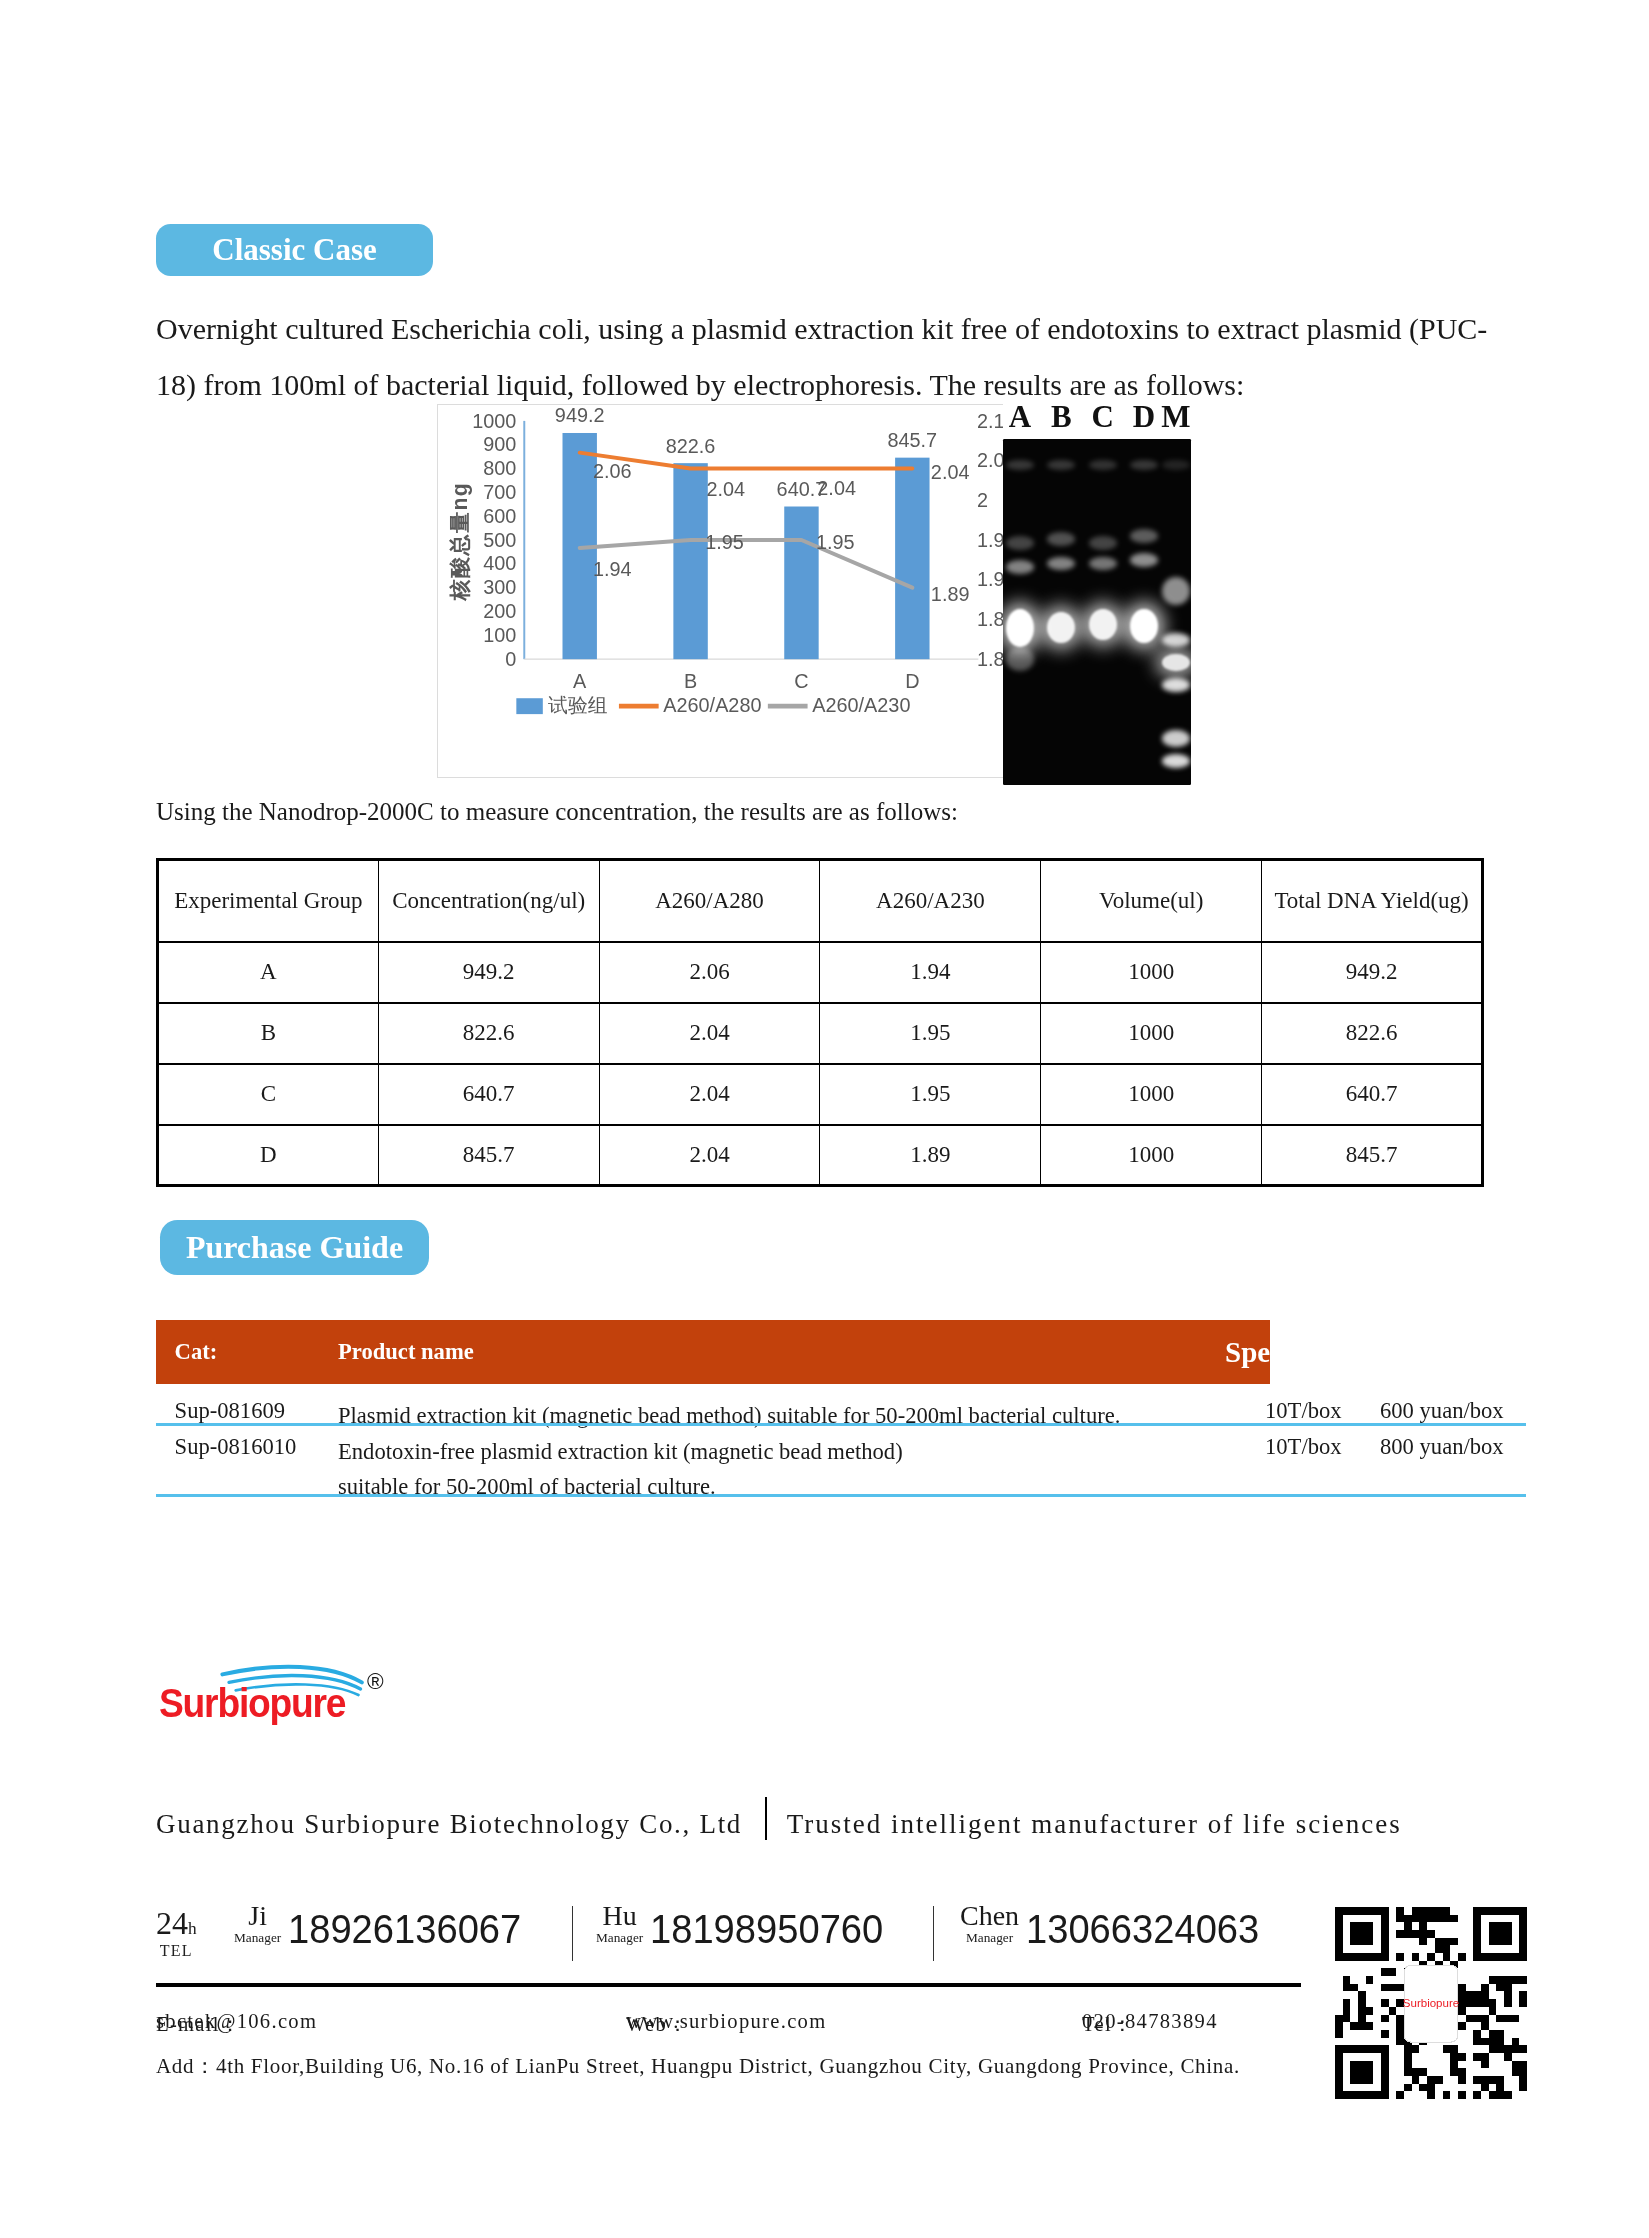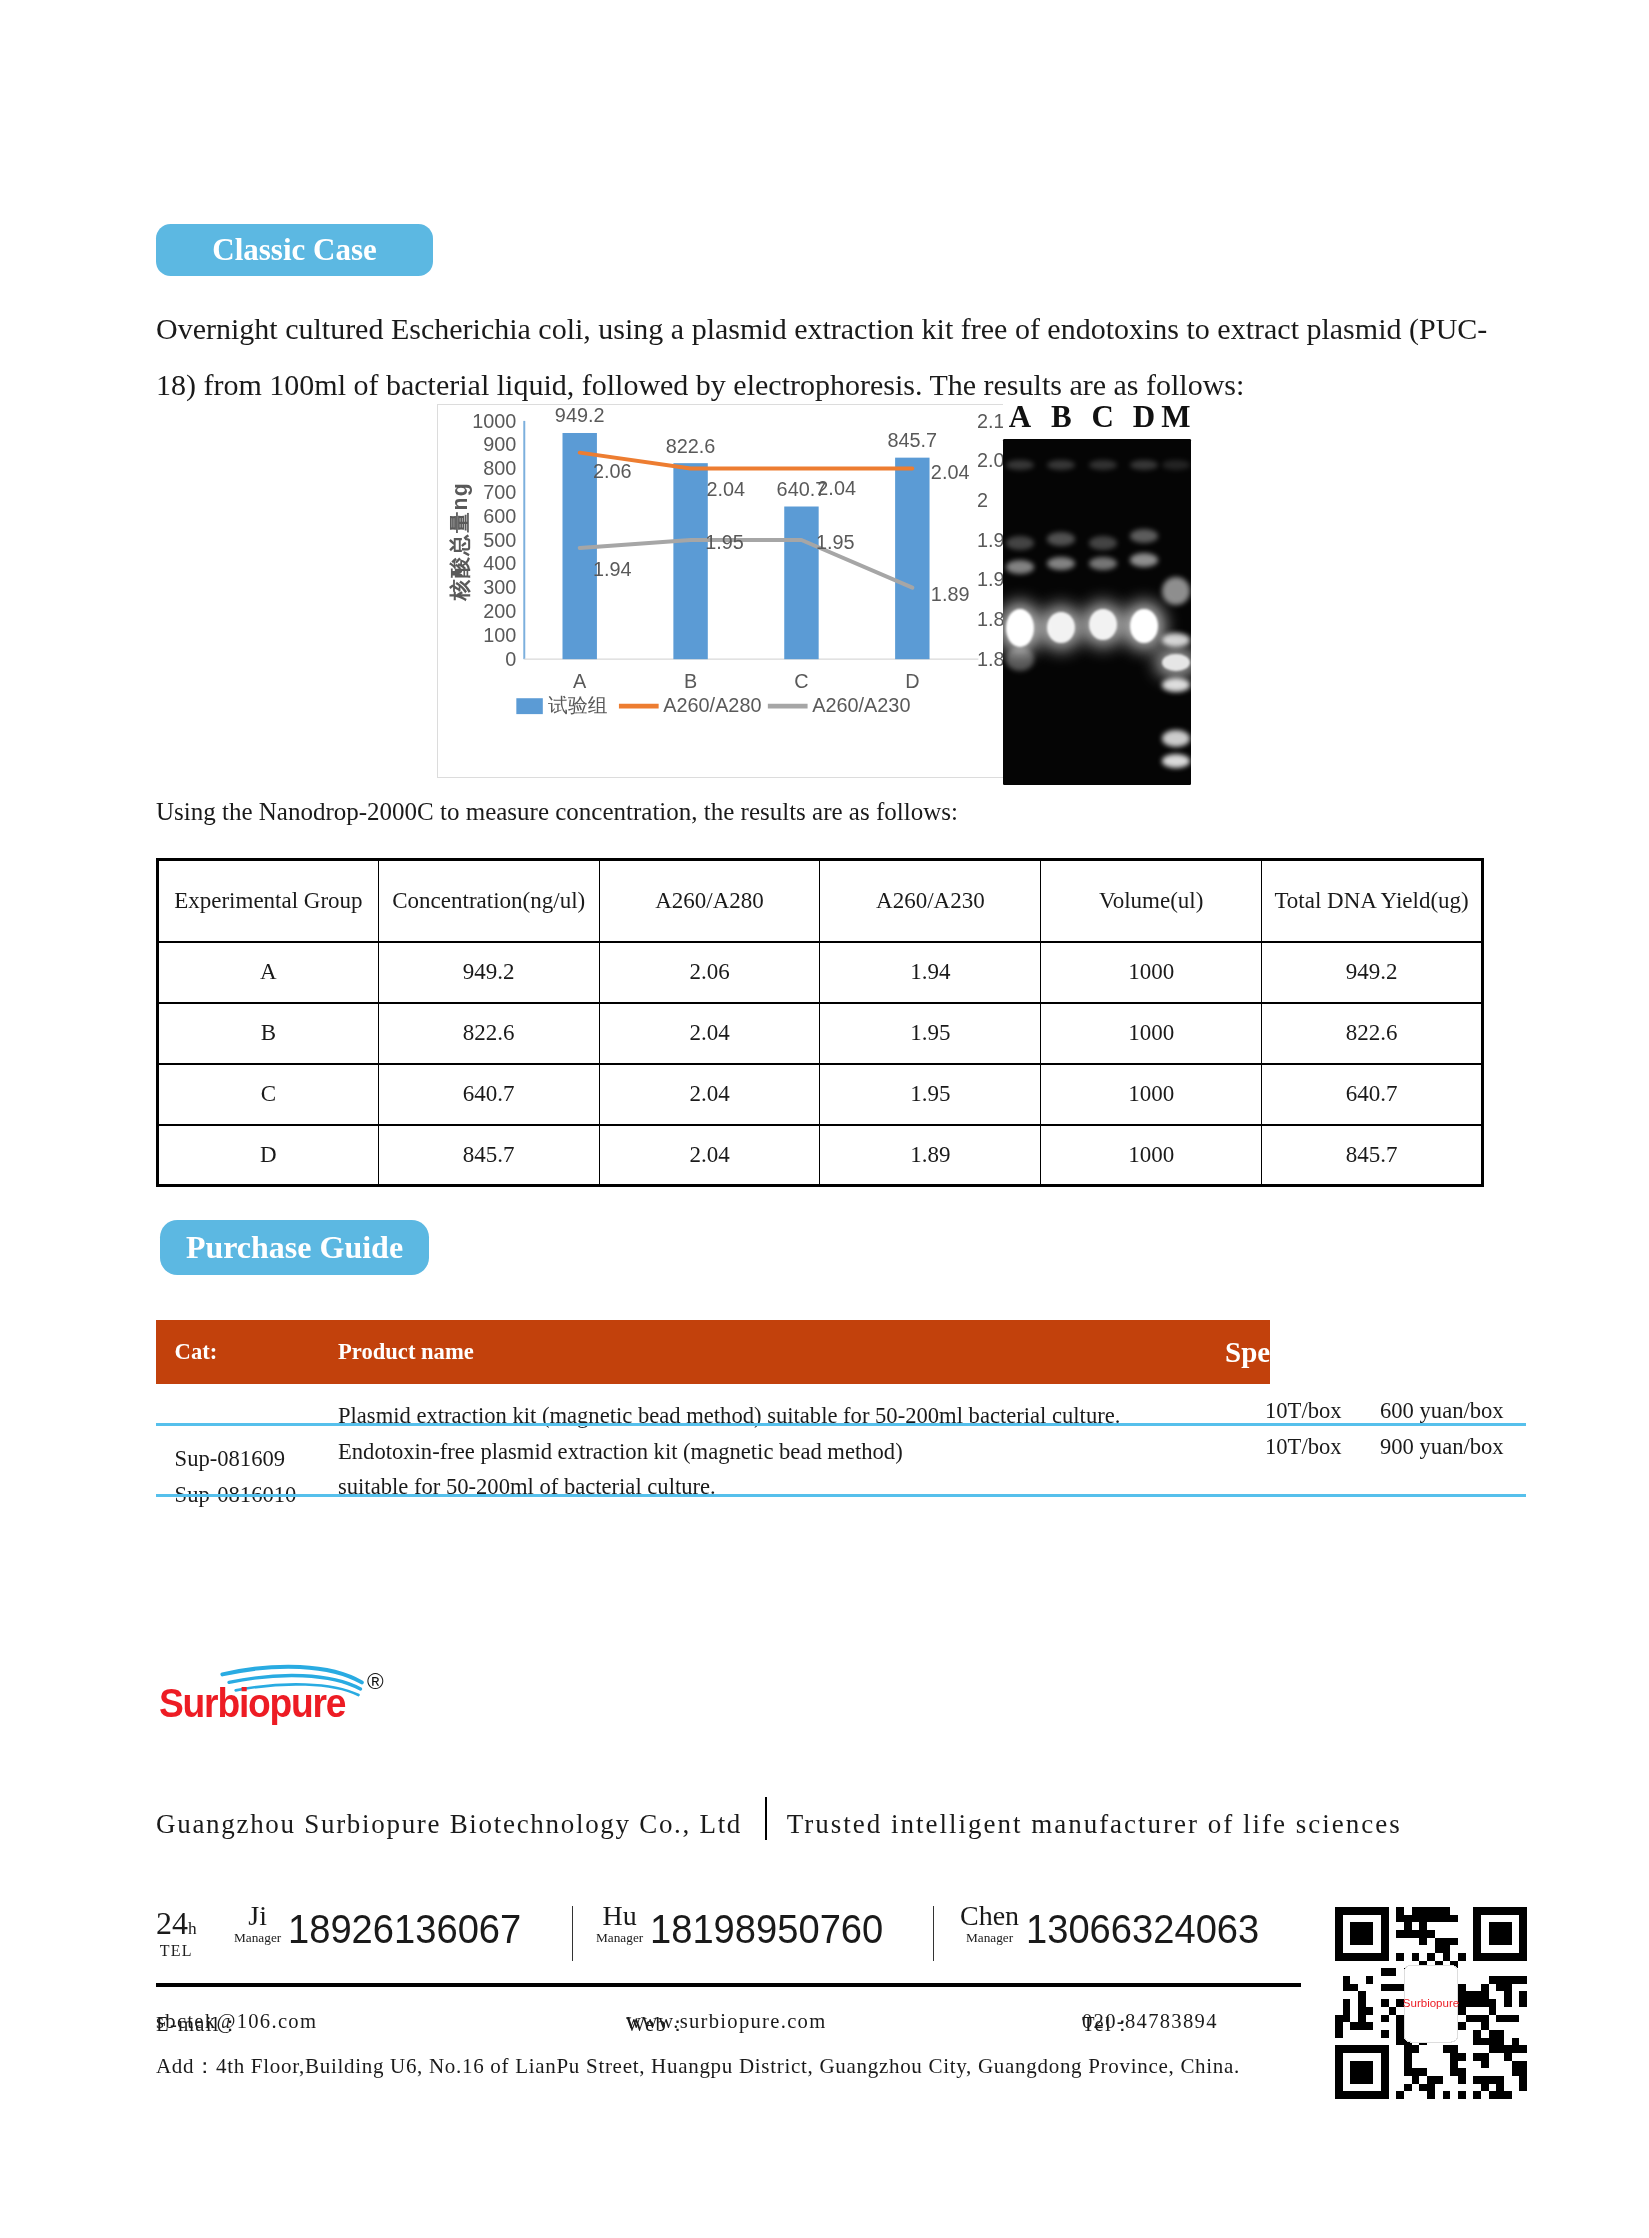--- a/index.html
+++ b/index.html
@@ -43,21 +43,21 @@
 
   
   #purchase-header { left:156px; top:1320px; width:1114px; height:64px; background:#c2410c; color:#fff;padding-left:35px; }
   #purchase-header span { position:absolute; top:50%; transform:translateY(-50%); font-weight:bold;
                           font-family:"Liberation Serif","DejaVu Serif",serif; }
   #ph-cat   { left:18.6px;  font-size:22.6px; }
   #ph-name  { left:182px; font-size:22.6px; }
   #ph-spec  { left:1069px; font-size:29px; }
   #ph-price { left:1258px; font-size:22.6px; }
   .p-row { position:absolute; left:156px; width:1370px; font-size:22.6px; }
-  .p-row .p-cat   { position:absolute; left:18.6px; top:0;margin-top:48px; }
+  .p-row .p-cat   { position:absolute; left:18.6px; top:0; }
   .p-row .p-name  { position:absolute; left:182px; top:0; width:865px; white-space:pre-line; line-height:1.55; }
   .p-row .p-spec  { position:absolute; left:1109px; top:0; }
   .p-row .p-price { position:absolute; left:1224px; top:0; }
   .p-sep { position:absolute; left:156px; width:1370px; height:2.7px; background:#56C0EC; }
 
   
   #logo { left:156px; top:1657px; width:239px; height:80px; }
   #logo-text { position:absolute; left:2.7px; top:24px; color:#ED1C24; font-weight:bold;
                font-family:"Liberation Sans","DejaVu Sans",sans-serif; font-size:40px;
                letter-spacing:-1.3px; transform:scaleX(0.93); transform-origin:left; }
@@ -262,21 +262,21 @@
         <span class="p-name">Plasmid extraction kit (magnetic bead method) suitable for 50-200ml bacterial culture.</span>
         <span class="p-spec">10T/box</span>
         <span class="p-price">600 yuan/box</span>
       </div>
       <div class="p-sep" style="top: 1423px;"></div>
       <div class="p-row abs" style="top: 1434px;">
         <span class="p-cat">Sup-0816010</span>
         <span class="p-name">Endotoxin-free plasmid extraction kit (magnetic bead method)
 suitable for 50-200ml of bacterial culture.</span>
         <span class="p-spec">10T/box</span>
-        <span class="p-price">900 yuan/box</span>
+        <span class="p-price">800 yuan/box</span>
       </div>
       <div class="p-sep" style="top: 1494px;"></div>
     </div>
 
   <div id="logo" class="abs">
     <svg id="logo-swoosh" width="239" height="80" viewBox="0 0 360 120">
       <path d="M100,26 C180,8 262,10 310,38" fill="none" stroke="#29ABE2" stroke-width="6" stroke-linecap="round"></path>
       <path d="M110,38 C186,22 264,24 308,48" fill="none" stroke="#29ABE2" stroke-width="5" stroke-linecap="round"></path>
       <path d="M120,50 C192,36 266,38 305,57" fill="none" stroke="#29ABE2" stroke-width="4" stroke-linecap="round"></path>
     </svg>

